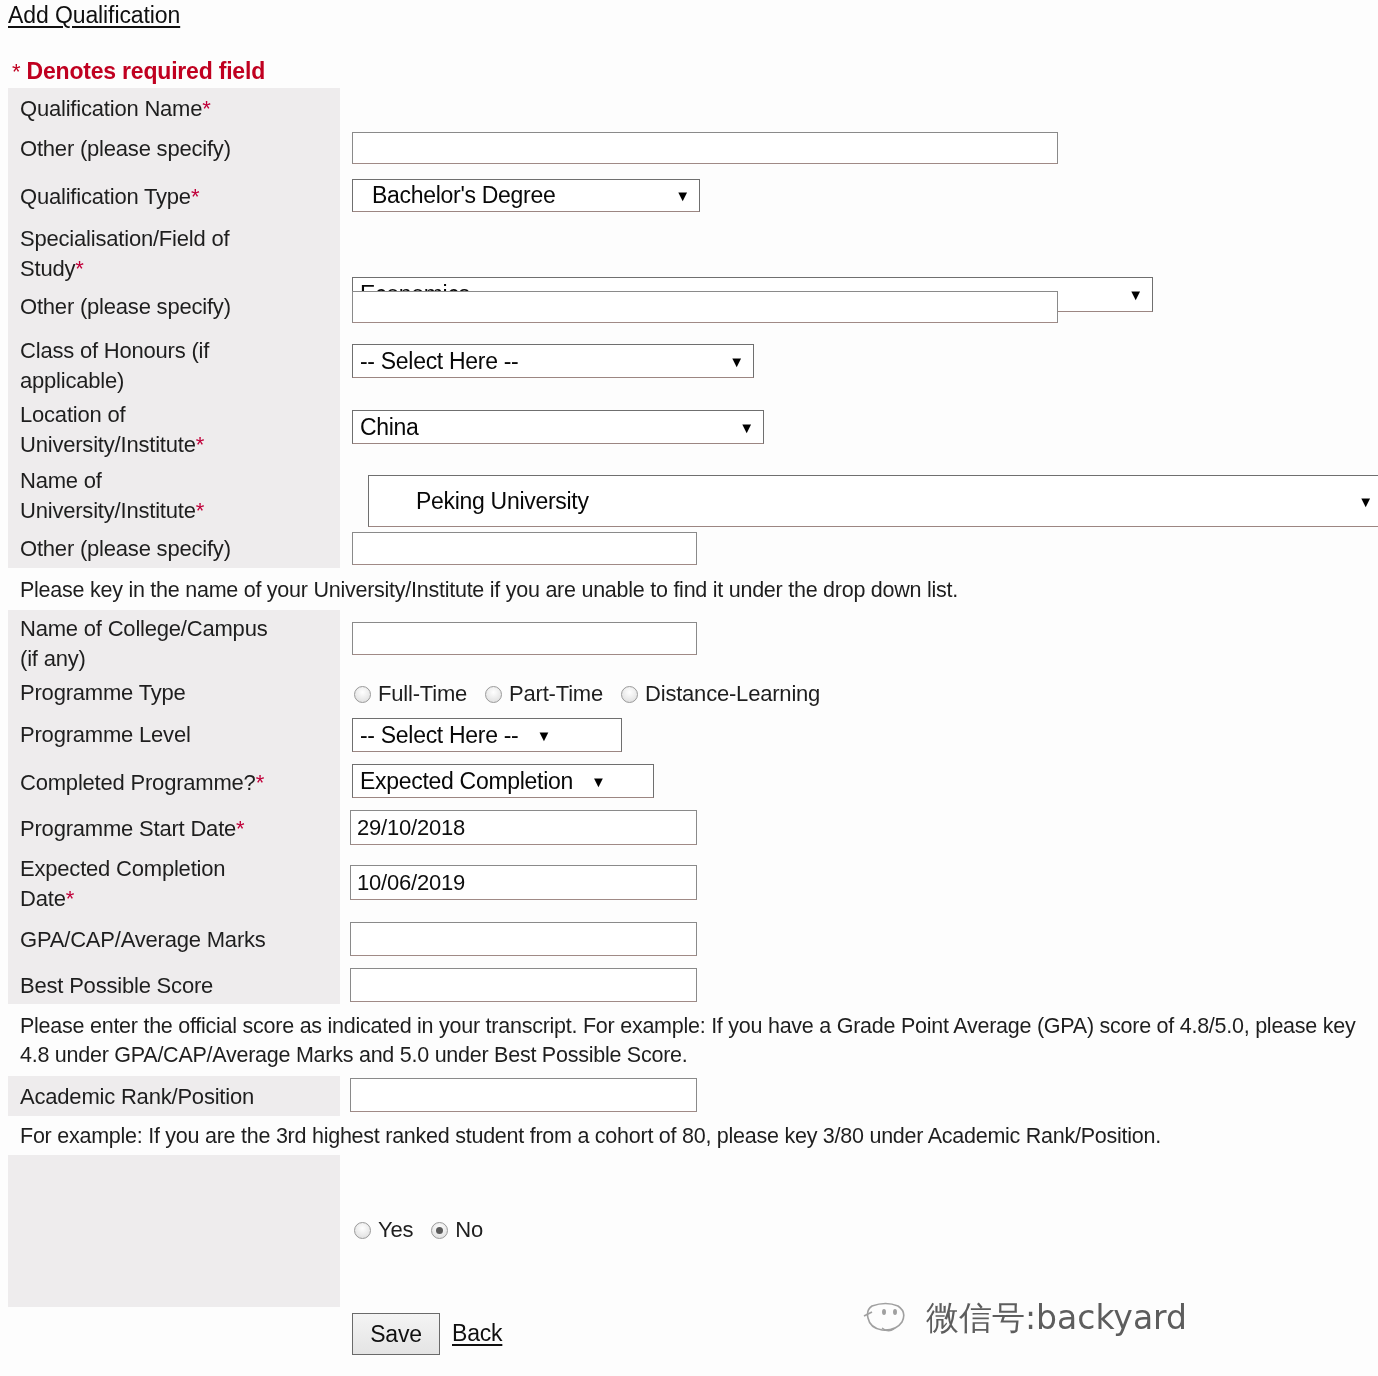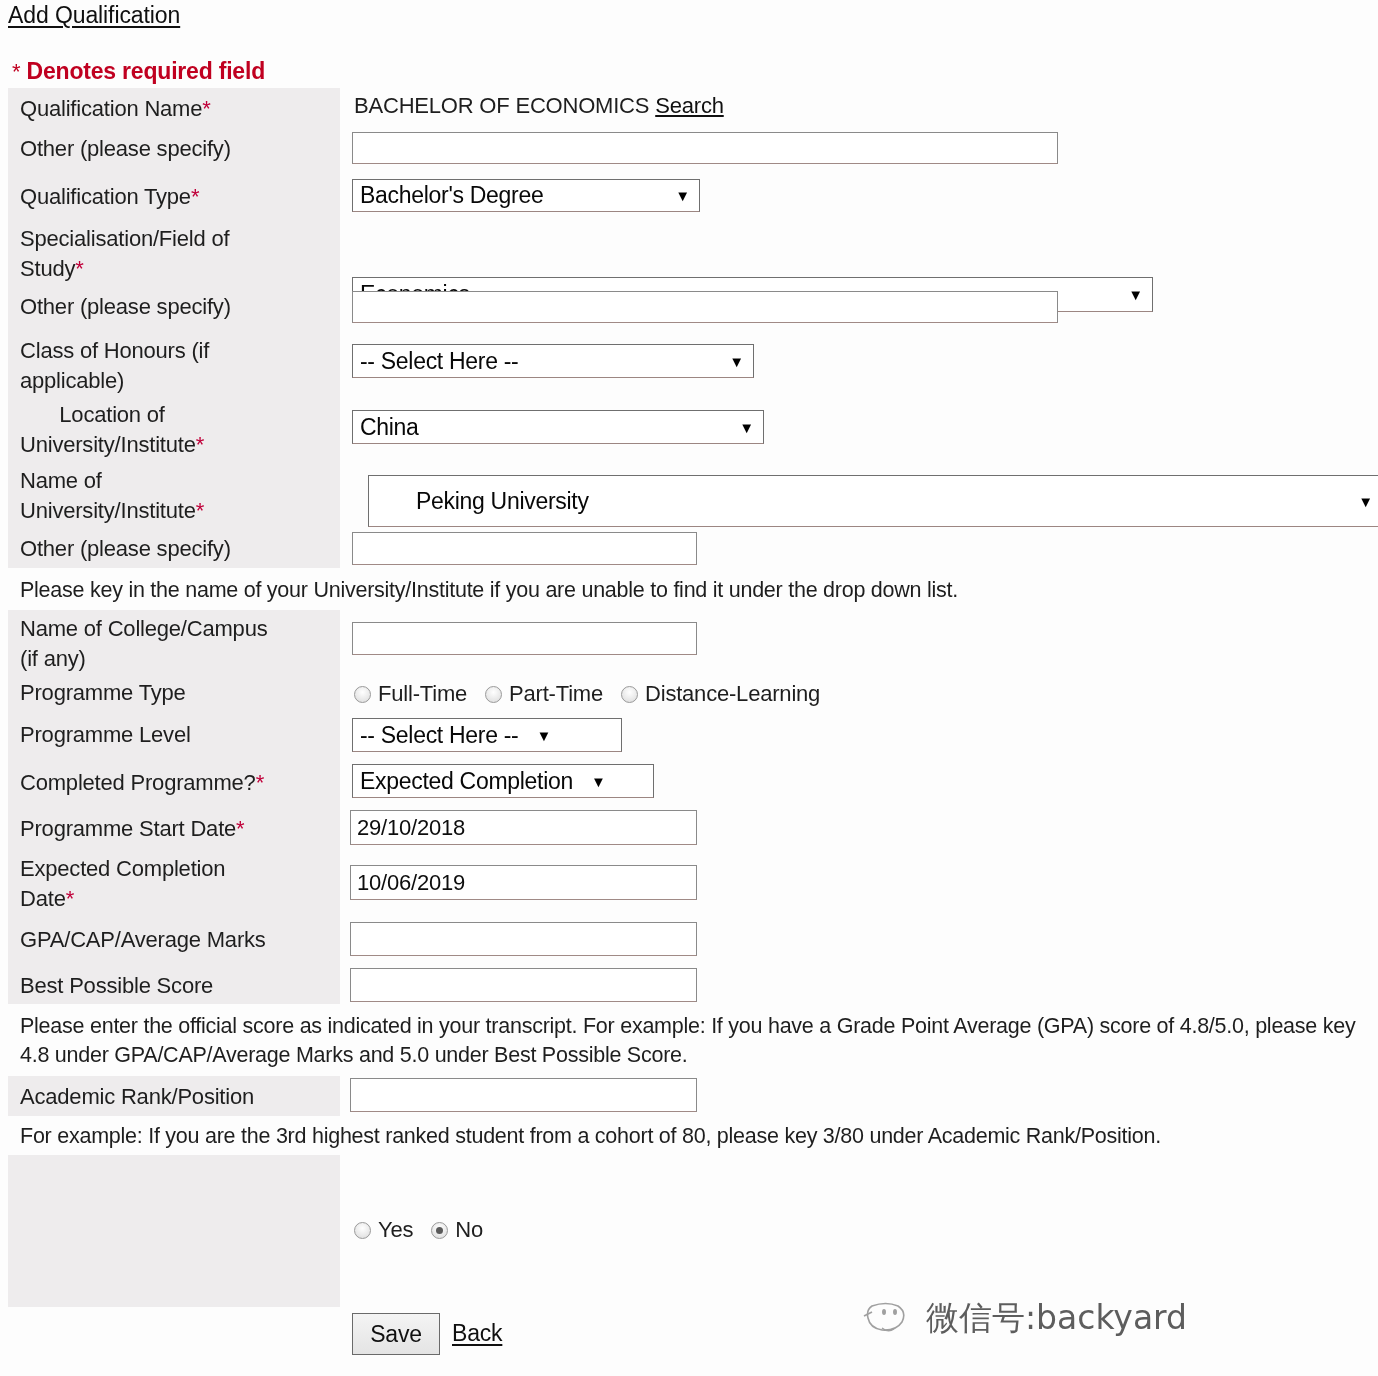--- a/index.html
+++ b/index.html
@@ -243,30 +243,26 @@
     <span>Denotes required field</span>
   </div>
 
   <div class="grey-panel" style="left:8px; top:88px; width:332px; height:480px;"></div>
   <div class="grey-panel" style="left:8px; top:610px; width:332px; height:394px;"></div>
   <div class="grey-panel" style="left:8px; top:1076px; width:332px; height:40px;"></div>
   <div class="grey-panel" style="left:8px; top:1155px; width:332px; height:152px;"></div>
 
   <div class="lbl" style="top:94px;"><span>Qualification Name</span><span class="req">*</span></div>
 
-  <div class="static-val" style="left:354px; top:93px;">
-    <span>BACHELOR OF ECONOMICS</span>
-    <span class="inline-link">Search</span>
-  </div>
 
   <div class="lbl" style="top:134px;">Other (please specify)</div>
   <input class="tbox" type="text" style="left: 352px; top: 132px; width: 706px; height: 32px;" value="">
 
   <div class="lbl" style="top:182px;"><span>Qualification Type</span><span class="req">*</span></div>
-  <div class="sel" style="left:352px; top:179px; width:348px; height:33px;">
+  <div class="sel" style="left:352px; top:179px; width:348px; height:33px;padding-left:12px;">
     <span class="sel-text">Bachelor's Degree</span>
     <span class="sel-arrow">▼</span>
   </div>
 
   <div class="lbl" style="top:224px;"><span>Specialisation/Field of
 Study</span><span class="req">*</span></div>
   <div class="sel" style="left:352px; top:234px; width:801px; height:35px;margin-top:43px;">
     <span class="sel-text">Economics</span>
     <span class="sel-arrow">▼</span>
   </div>
@@ -274,21 +270,21 @@
   <div class="lbl" style="top:292px;">Other (please specify)</div>
   <input class="tbox" type="text" style="left: 352px; top: 291px; width: 706px; height: 32px;" value="">
 
   <div class="lbl" style="top:336px;">Class of Honours (if
 applicable)</div>
   <div class="sel" style="left:352px; top:344px; width:402px; height:34px;">
     <span class="sel-text">-- Select Here --</span>
     <span class="sel-arrow">▼</span>
   </div>
 
-  <div class="lbl" style="top:400px;text-align:center;"><span>Location of
+  <div class="lbl" style="top:400px;"><span>Location of
 University/Institute</span><span class="req">*</span></div>
   <div class="sel" style="left:352px; top:410px; width:412px; height:34px;">
     <span class="sel-text">China</span>
     <span class="sel-arrow">▼</span>
   </div>
 
   <div class="lbl" style="top:466px;"><span>Name of
 University/Institute</span><span class="req">*</span></div>
   <div class="sel" style="left:368px; top:475px; width:1015px; height:52px;padding-left:40px;">
     <span class="sel-text">Peking University</span>

